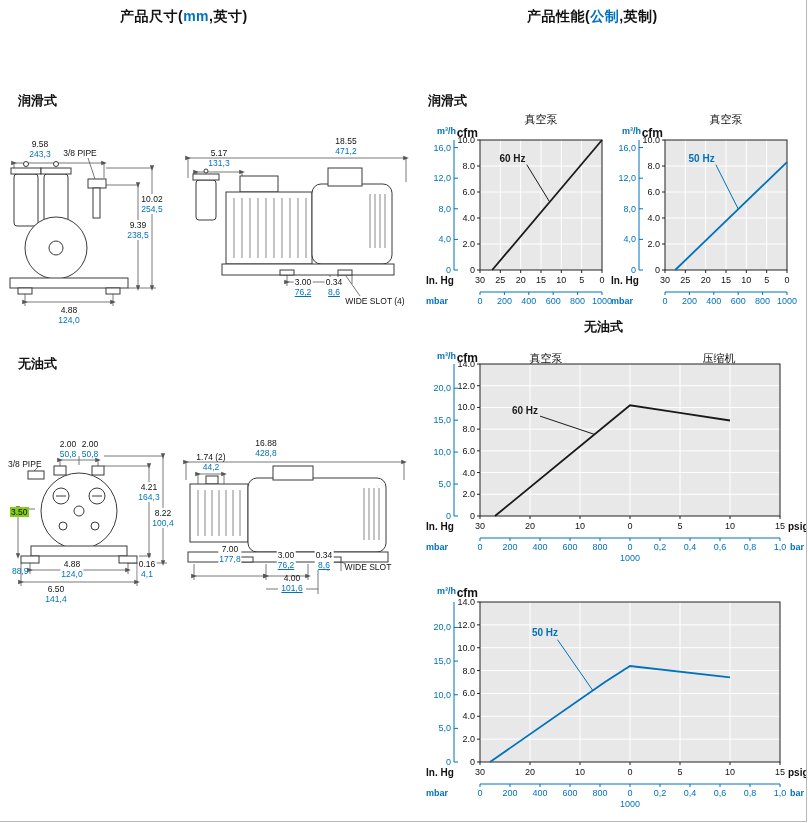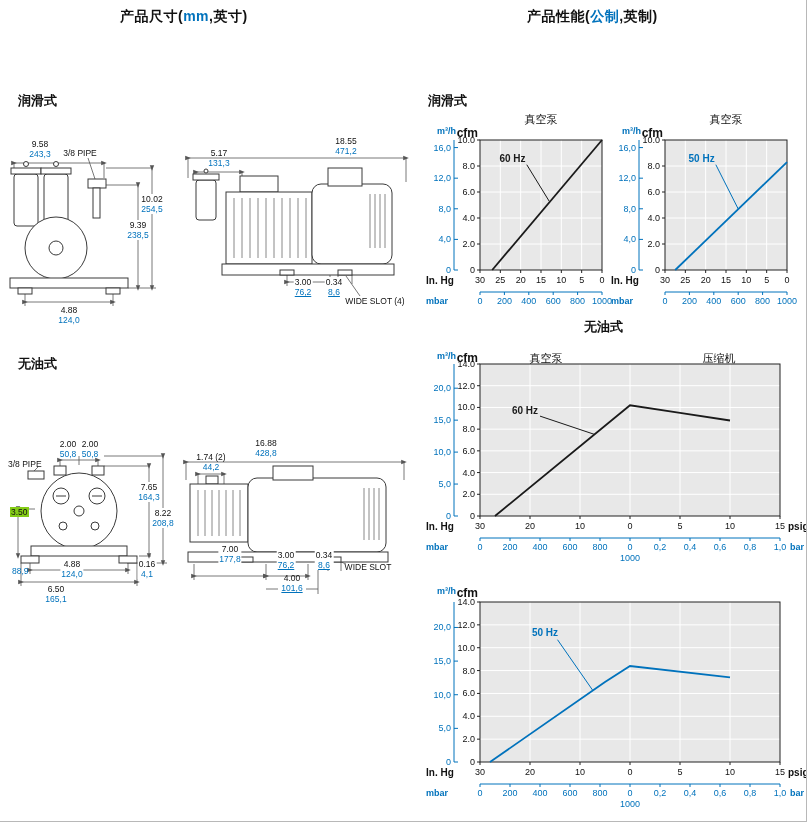--- a/index.html
+++ b/index.html
@@ -245,40 +245,40 @@
     <span class="dim" style="left:60px;top:27px">
         <span class="din">2.00</span>
         <span class="dmm">50,8</span>
       </span>
     <span class="dim" style="left:82px;top:27px">
         <span class="din">2.00</span>
         <span class="dmm">50,8</span>
       </span>
     <span class="dims" style="left:0px;top:47px">3/8 PIPE</span>
     <span class="dim bg" style="left:141px;top:70px">
-        <span class="din">7.65</span>
+        <span class="din">4.21</span>
         <span class="dmm">164,3</span>
       </span>
     <span class="dim bg" style="left:155px;top:96px">
         <span class="din">8.22</span>
-        <span class="dmm">208,8</span>
+        <span class="dmm">100,4</span>
       </span>
     <span class="dims bgw" style="left:2px;top:95px">3.50</span>
     <span class="dims blue" style="left:4px;top:154px">88,9</span>
     <span class="dim bg" style="left:64px;top:147px">
         <span class="din">4.88</span>
         <span class="dmm">124,0</span>
       </span>
     <span class="dim bg" style="left:139px;top:147px">
         <span class="din">0.16</span>
         <span class="dmm">4,1</span>
       </span>
     <span class="dim bg" style="left:48px;top:172px">
         <span class="din">6.50</span>
-        <span class="dmm">165,1</span>
+        <span class="dmm">141,4</span>
       </span>
   </div>
 
   <div class="drawing" style="left:178px;top:428px;width:235px;height:192px">
     <svg width="235" height="192">
       <defs>
           <marker id="arD" markerWidth="7" markerHeight="7" refX="3.5" refY="3.5" orient="auto">
             <path d="M0,0.8L7,3.5L0,6.2z" fill="#555"></path>
           </marker>
         </defs>

